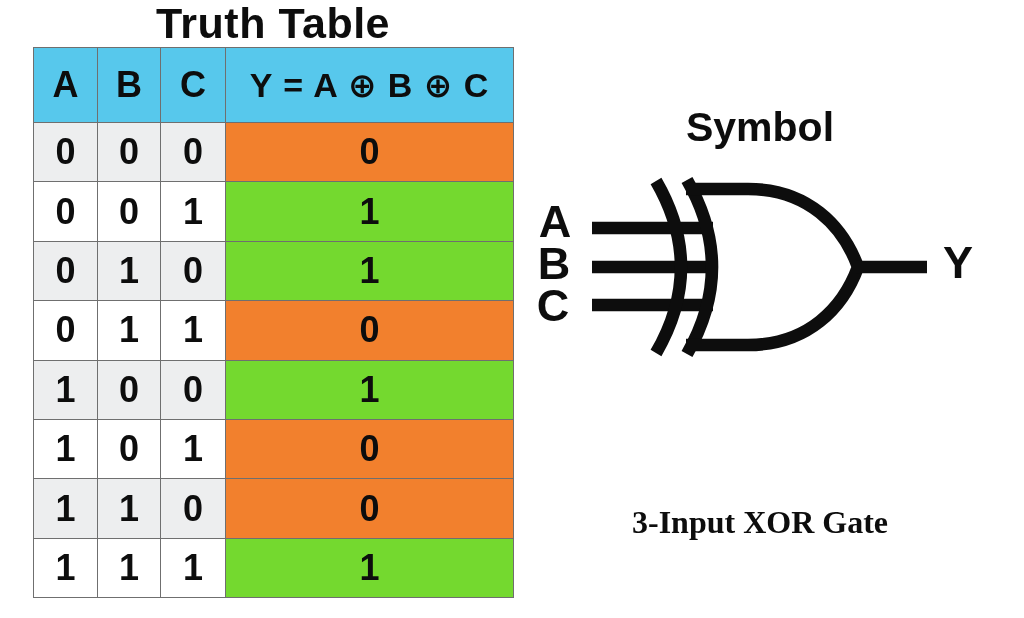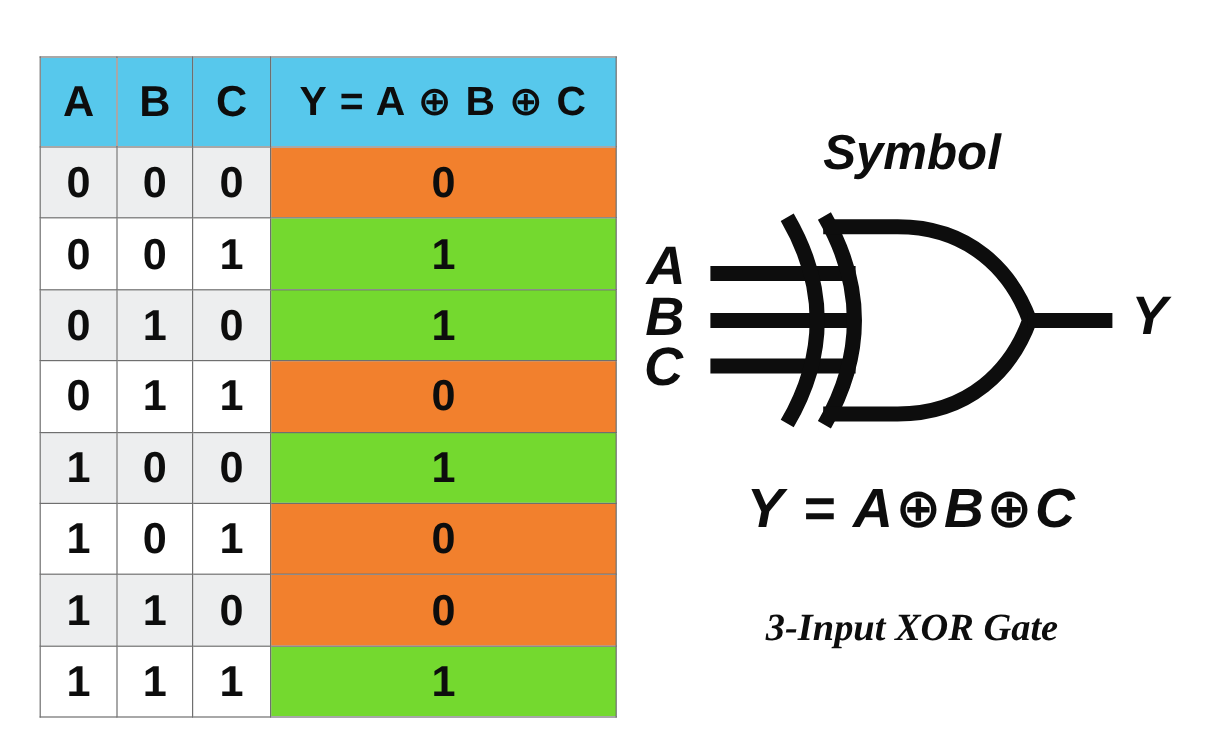--- a/index.html
+++ b/index.html
@@ -26,21 +26,21 @@
     background:var(--header-bg,#57c8ec);
     height:74px; font-size:36px;
   }
   .truth-table thead th.wide { font-size:34px; letter-spacing:1px; }
   .truth-table tbody td { height:58.4px; font-size:36px; }
   tr.even td.in { background:var(--row-even-bg,#edeeef); }
   tr.odd  td.in { background:#ffffff; }
   td.y-cell.one  { background:var(--one-bg,#74d92f); }
   td.y-cell.zero { background:var(--zero-bg,#f2802d); }
 
-  .right-pane { position:absolute; left:505px; top:0; width:510px; height:514px;font-style:italic; }
+  .right-pane { position:absolute; left:505px; top:0; width:510px; height:514px; }
   .symbol-heading {
     position:absolute; left:0; top:104px; width:510px;
     text-align:center; font-size:41px; font-weight:bold;
   }
   .gate-svg { position:absolute; left:15px; top:168px; color:#0d0d0d; }
   .io-label {
     position:absolute; width:52px; text-align:center;
     font-size:45px; font-weight:bold; line-height:46px;
   }
   .lbl-a { left:24px;  top:199px; }
@@ -55,20 +55,21 @@
     position:absolute; left:0; top:504px; width:510px;
     text-align:center; font-size:32px; font-weight:bold;
     font-family:"Liberation Serif","DejaVu Serif",serif;
   }
 </style>
 </head>
 <body>
 
 <div class="canvas">
 
+  <div class="page-title">Truth Table</div>
 
   <table class="truth-table">
     <colgroup>
       <col style="width:64px">
         <col style="width:63px">
         <col style="width:65px">
         <col style="width:288px">
     </colgroup>
     <thead>
       <tr>
@@ -148,17 +149,16 @@
 
         <path d="M 856 267 H 927"></path>
       </g>
     </svg>
 
     <div class="io-label lbl-a">A</div>
     <div class="io-label lbl-b">B</div>
     <div class="io-label lbl-c">C</div>
     <div class="io-label lbl-y">Y</div>
 
-    <div class="equation">Y = A⊕B⊕C</div>
     <div class="caption">3-Input XOR Gate</div>
   </div>
 
 </div>
 
 </body></html>

